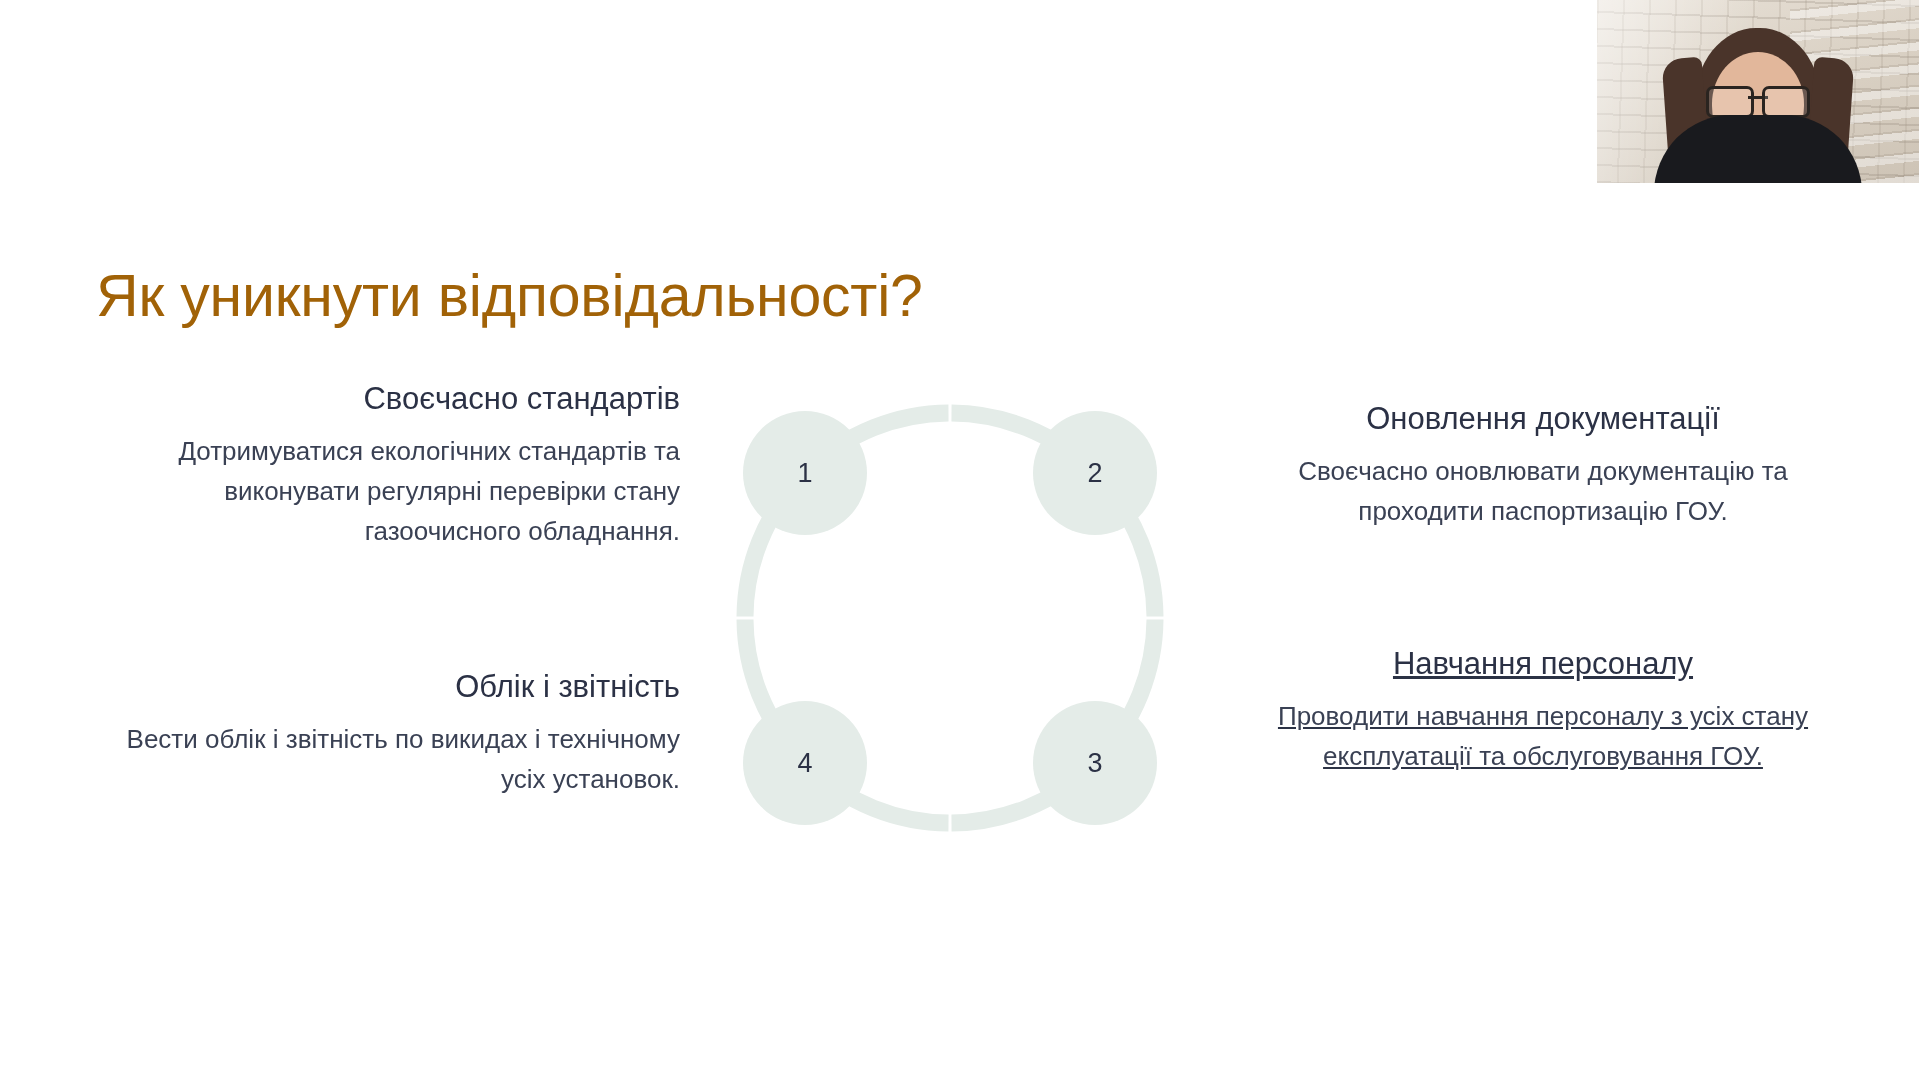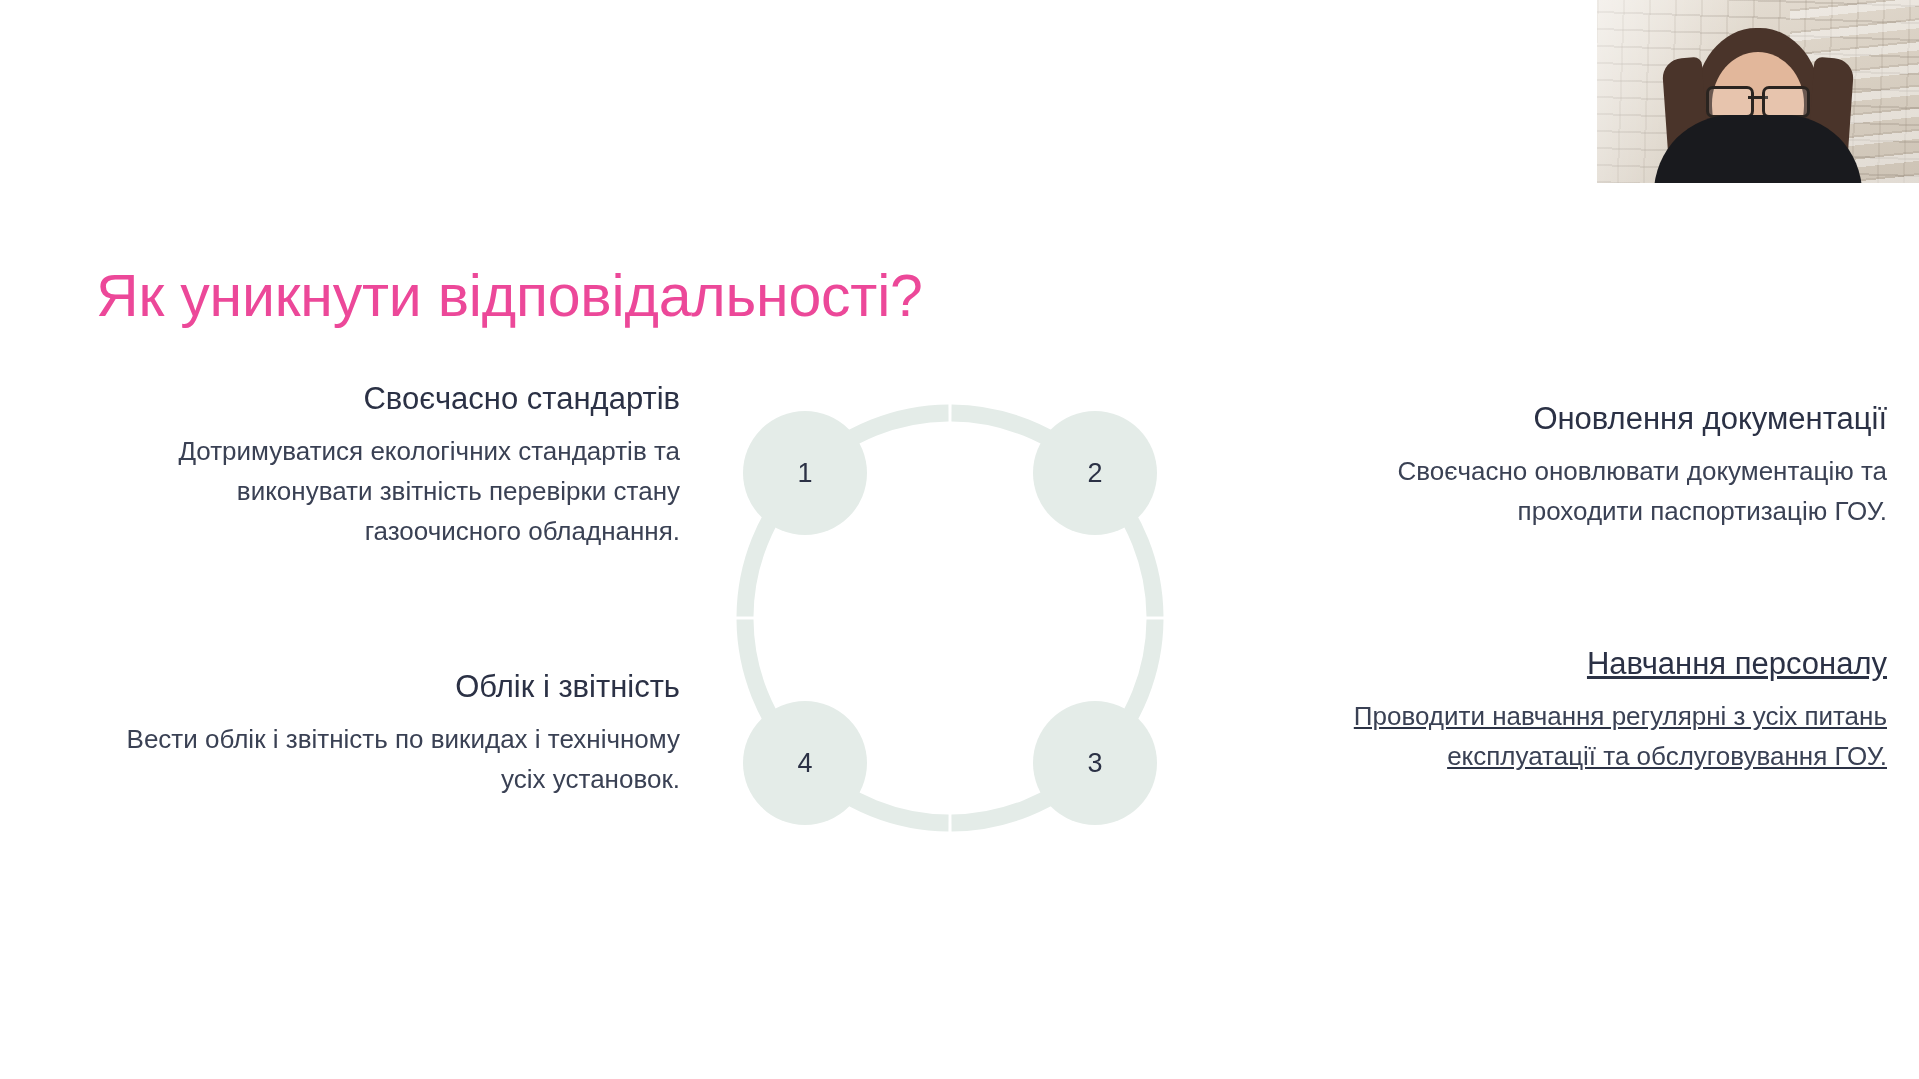--- a/index.html
+++ b/index.html
@@ -24,21 +24,21 @@
   }
 
   
   #slide-title {
     position: absolute;
     left: 96px;
     top: 222px;
     font-size: 59px;
     font-weight: 400;
     letter-spacing: -0.2px;
-    color: #ec4899;
+    color: #a16207;
     white-space: nowrap;
   }
 
   
   .block { position: absolute; }
 
   .block-heading {
     font-size: 31px;
     font-weight: 400;
     color: #2b3145;
@@ -47,21 +47,21 @@
   }
   .block-body {
     font-size: 26px;
     font-weight: 400;
     color: #3a4154;
     line-height: 1.55;
     margin: 0;
   }
 
   .left-col  { text-align: right; }
-  .right-col { text-align: right; margin-left: 44px; }
+  .right-col { text-align: center; }
 
   #block-standards  { left: 110px; top: 380px;  width: 570px; }
   #block-reporting  { left: 110px; top: 660px;  width: 570px; margin-top: 8px; }
   #block-docs       { left: 1243px; top: 400px; width: 600px; }
   #block-training   { left: 1243px; top: 645px; width: 600px; text-decoration: underline; }
 
   
   #cycle-diagram {
     position: absolute;
     left: 700px;
@@ -165,36 +165,36 @@
 </style>
 </head>
 <body>
 
 <div id="slide">
 
   <h1 id="slide-title">Як уникнути відповідальності?</h1>
 
   <div class="block left-col" id="block-standards">
     <div class="block-heading">Своєчасно стандартів</div>
-    <div class="block-body">Дотримуватися екологічних стандартів та виконувати звітність перевірки стану газоочисного обладнання.</div>
+    <div class="block-body">Дотримуватися екологічних стандартів та виконувати регулярні перевірки стану газоочисного обладнання.</div>
   </div>
 
   <div class="block left-col" id="block-reporting">
     <div class="block-heading">Облік і звітність</div>
     <div class="block-body">Вести облік і звітність по викидах і технічному усіх установок.</div>
   </div>
 
   <div class="block right-col" id="block-docs">
     <div class="block-heading">Оновлення документації</div>
     <div class="block-body">Своєчасно оновлювати документацію та проходити паспортизацію ГОУ.</div>
   </div>
 
   <div class="block right-col" id="block-training">
     <div class="block-heading">Навчання персоналу</div>
-    <div class="block-body">Проводити навчання регулярні з усіх питань експлуатації та обслуговування ГОУ.</div>
+    <div class="block-body">Проводити навчання персоналу з усіх стану експлуатації та обслуговування ГОУ.</div>
   </div>
 
   <div id="cycle-diagram">
     <svg viewBox="0 0 500 500" xmlns="http://www.w3.org/2000/svg">
 
       <g fill="none" stroke="#e4ece8" stroke-width="17" stroke-linecap="butt">
 
         <path d="M 251.5 45 A 205 205 0 0 1 455 248.5"></path>
 
         <path d="M 455 251.5 A 205 205 0 0 1 251.5 455"></path>

